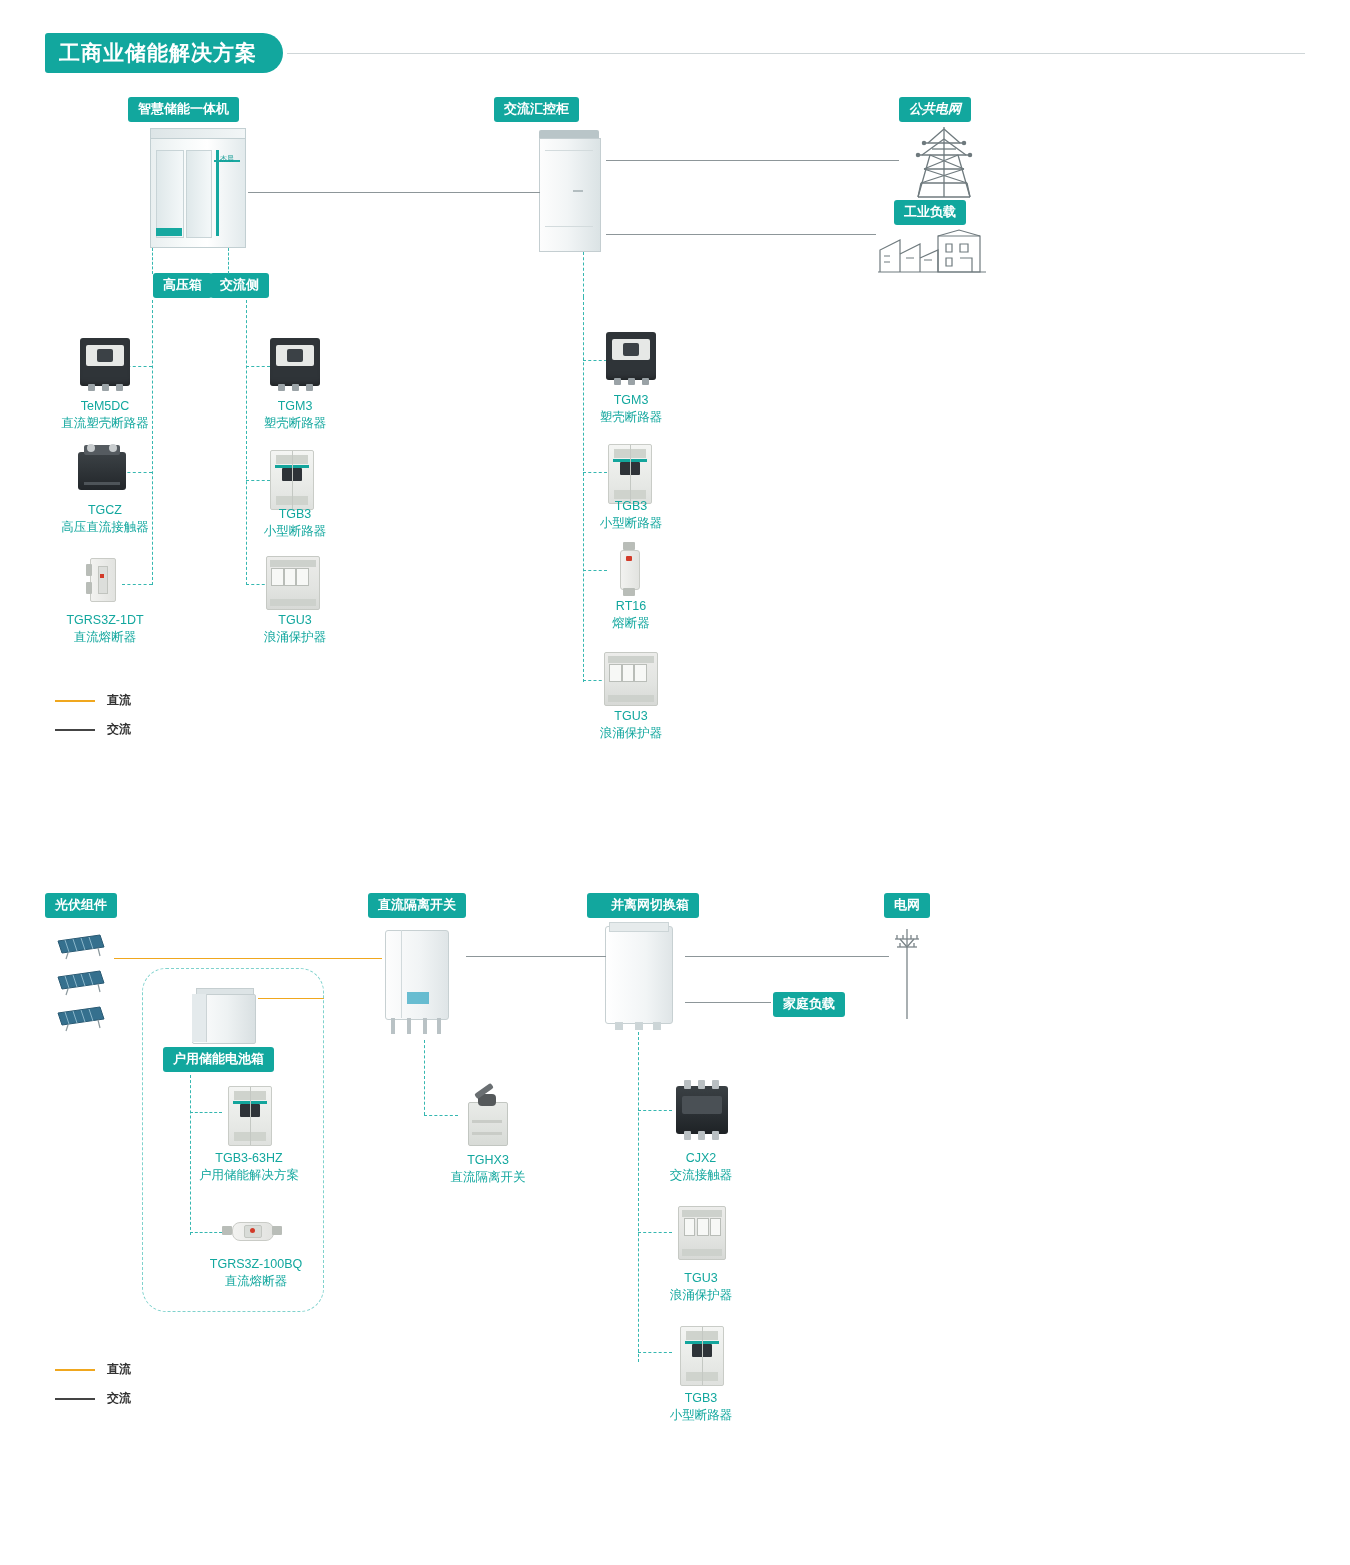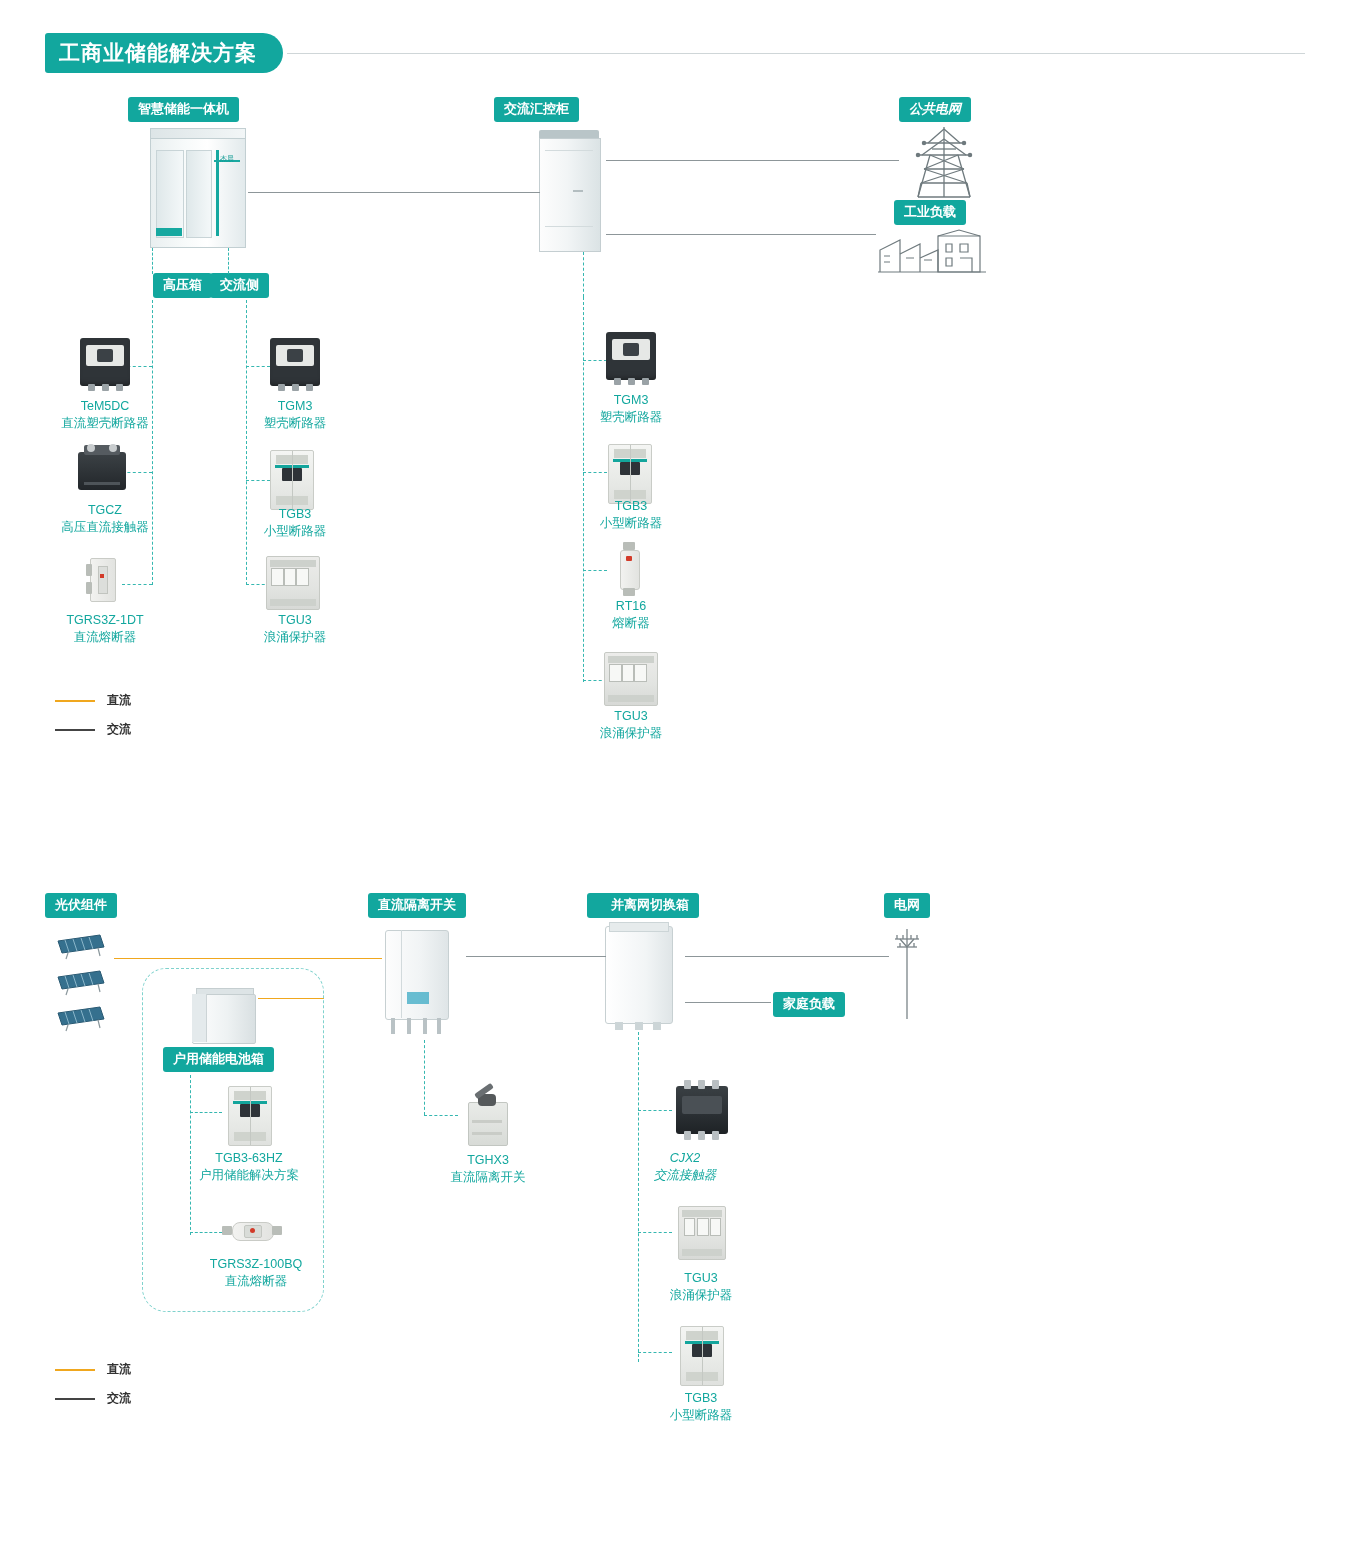--- a/index.html
+++ b/index.html
@@ -710,21 +710,21 @@
 
   <div class="cjx" style="left:676px; top:1086px; width:52px; height:48px;">
     <div class="block" style="left:6px; top:10px; width:40px; height:18px;"></div>
     <div class="term" style="left:8px; top:-6px;"></div>
     <div class="term" style="left:22px; top:-6px;"></div>
     <div class="term" style="left:36px; top:-6px;"></div>
     <div class="term" style="left:8px; bottom:-6px;"></div>
     <div class="term" style="left:22px; bottom:-6px;"></div>
     <div class="term" style="left:36px; bottom:-6px;"></div>
   </div>
-  <div class="cap" style="left:602px; top:1150px; width:166px;font-style:italic;">
+  <div class="cap" style="left:618px; top:1150px; width:166px;">
     <span>CJX2</span>
     <span class="n2">交流接触器</span>
   </div>
 
   <div class="spd" style="left:678px; top:1206px; width:46px; height:52px;">
     <div class="rail" style="top:3px;"></div>
     <div class="win" style="left:10%;"></div>
     <div class="win" style="left:40%;"></div>
     <div class="win" style="left:68%;"></div>
     <div class="rail" style="bottom:3px;"></div>

